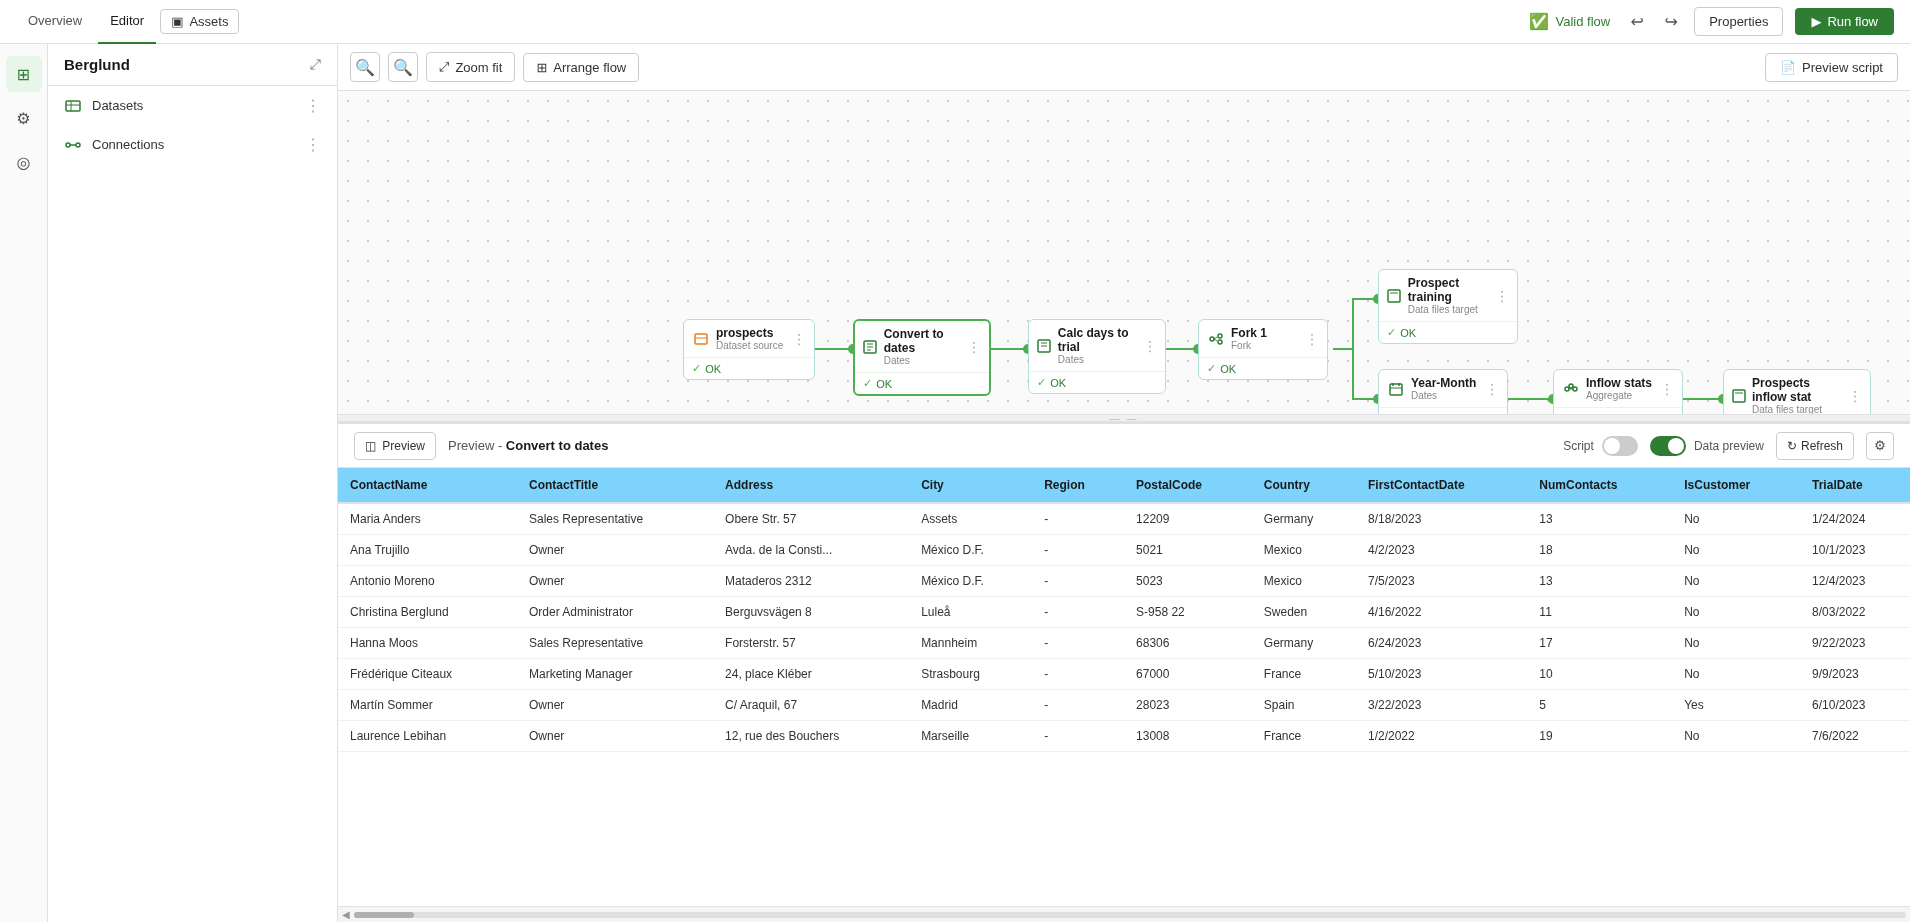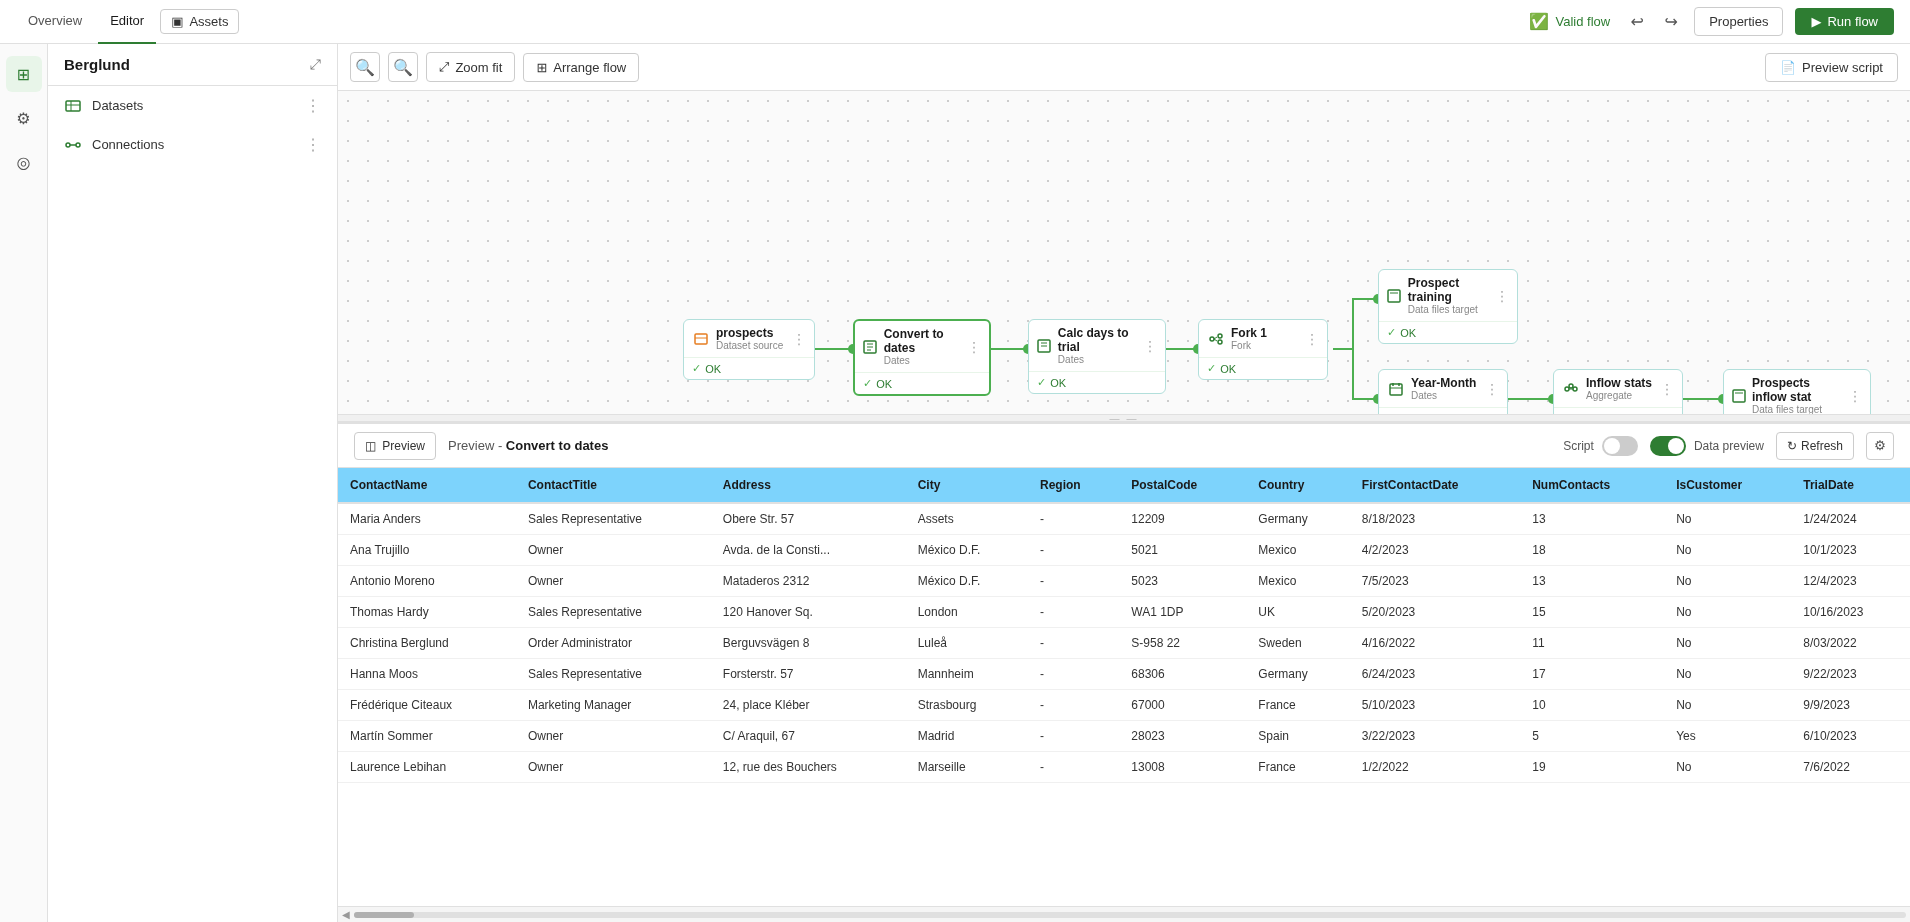--- a/index.html
+++ b/index.html
@@ -459,33 +459,20 @@
                 <td>México D.F.</td>
                 <td>-</td>
                 <td>5023</td>
                 <td>Mexico</td>
                 <td>7/5/2023</td>
                 <td>13</td>
                 <td>No</td>
                 <td>12/4/2023</td>
               </tr>
               <tr>
-                <td>Thomas Hardy</td>
-                <td>Sales Representative</td>
-                <td>120 Hanover Sq.</td>
-                <td>London</td>
-                <td>-</td>
-                <td>WA1 1DP</td>
-                <td>UK</td>
-                <td>5/20/2023</td>
-                <td>15</td>
-                <td>No</td>
-                <td>10/16/2023</td>
-              </tr>
-              <tr>
                 <td>Christina Berglund</td>
                 <td>Order Administrator</td>
                 <td>Berguvsvägen  8</td>
                 <td>Luleå</td>
                 <td>-</td>
                 <td>S-958 22</td>
                 <td>Sweden</td>
                 <td>4/16/2022</td>
                 <td>11</td>
                 <td>No</td>

